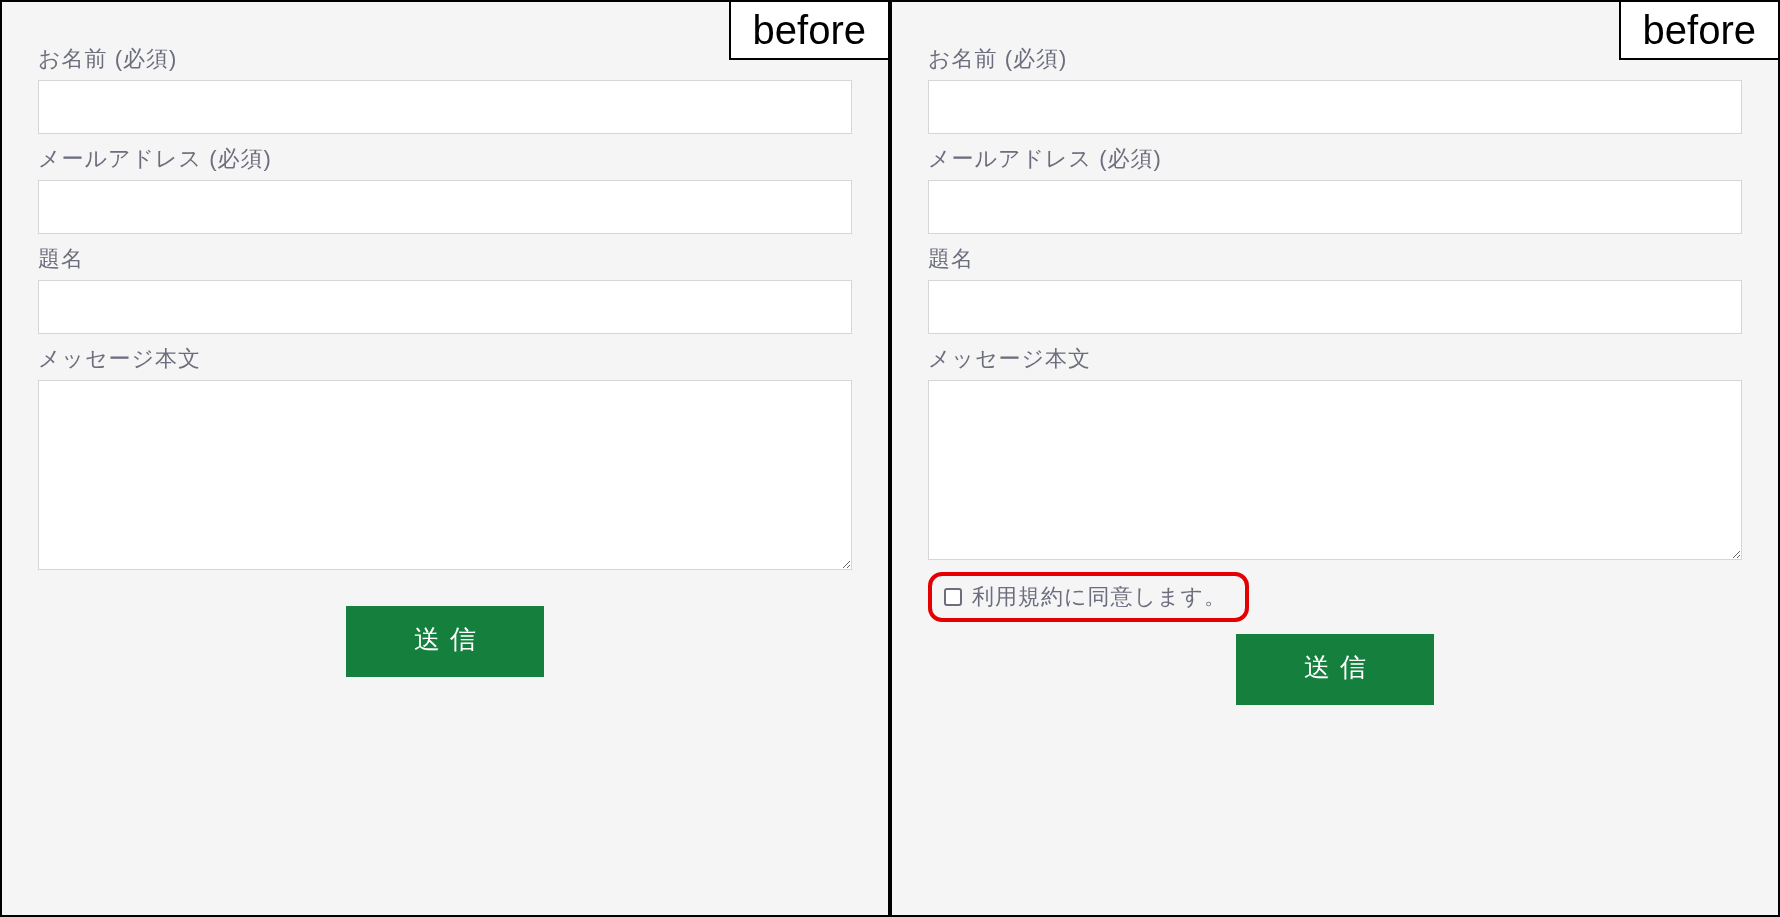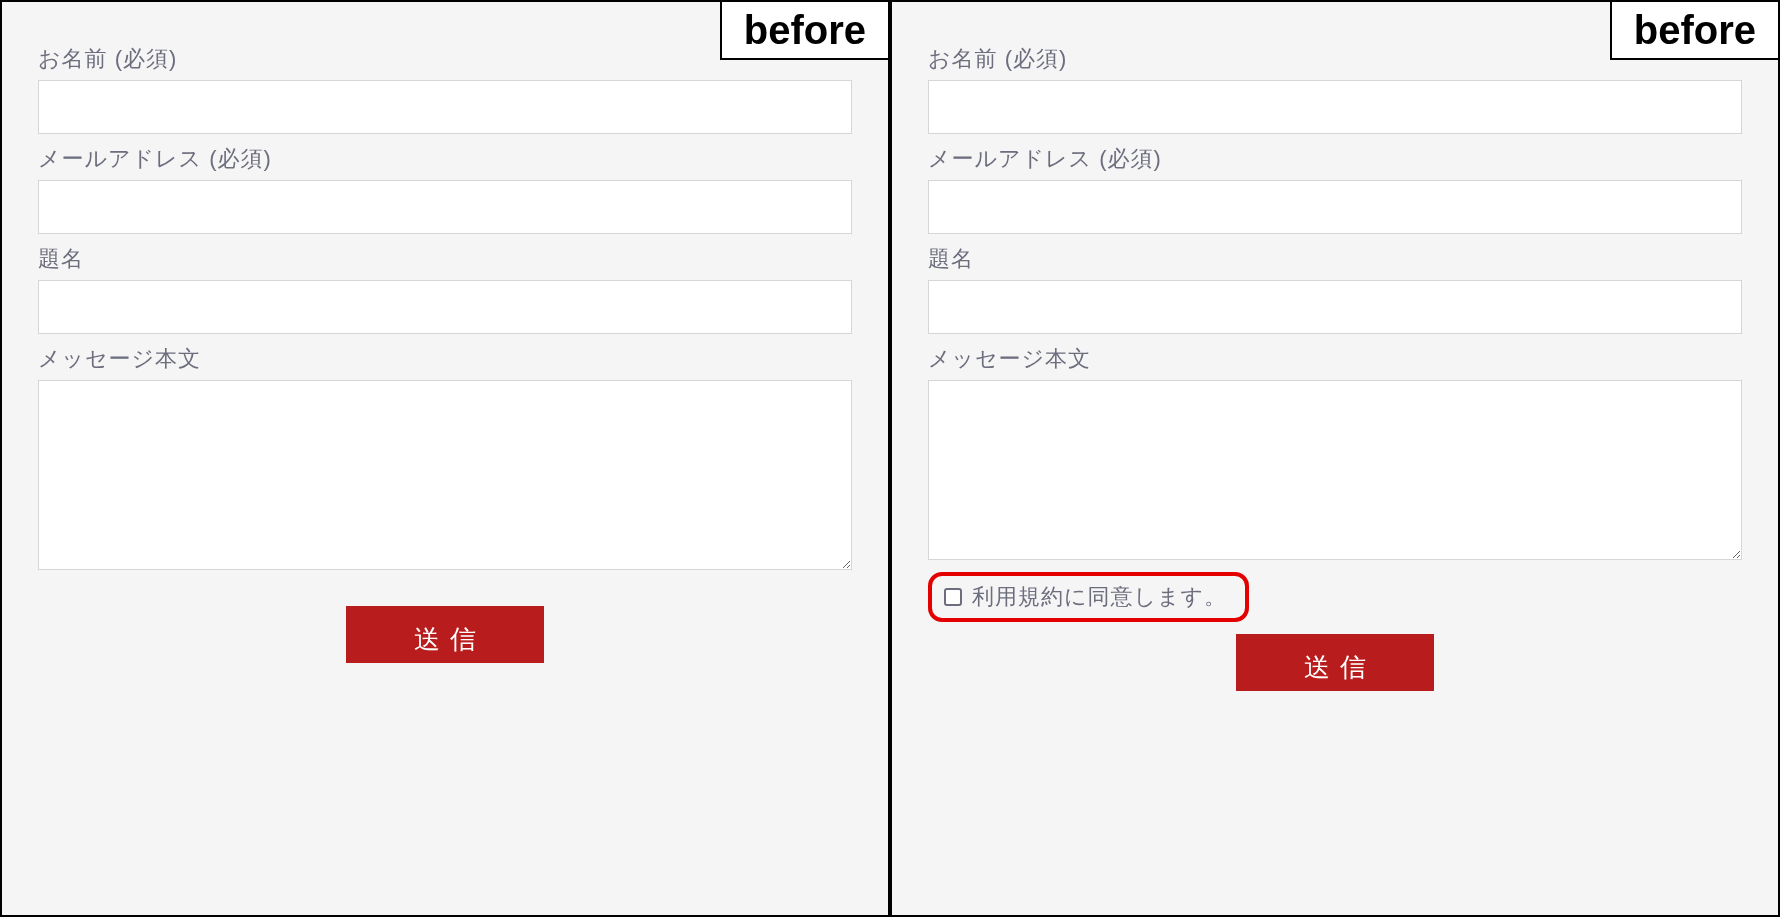--- a/index.html
+++ b/index.html
@@ -23,21 +23,21 @@
       padding: 42px 36px 50px 36px;
     }
     .panel-tag {
       position: absolute;
       top: -2px;
       right: -2px;
       background: #ffffff;
       border: 2px solid #000000;
       padding: 6px 22px;
       font-size: 40px;
-      font-weight: 700;
+      font-weight: 400;
       color: #000000;
       line-height: 1.1;
     }
     .field-group {
       margin-bottom: 10px;
     }
     .field-label {
       display: block;
       color: #6c6d7d;
       font-size: 22px;
@@ -88,26 +88,26 @@
       color: #6c6d7d;
       font-size: 22px;
       letter-spacing: 1px;
     }
     .submit-row {
       display: flex;
       justify-content: center;
       margin-top: 32px;
     }
     .submit-button {
-      background: #b91c1c;
+      background: #15803d;
       color: #ffffff;
       border: none;
       font-size: 26px;
       letter-spacing: 10px;
-      padding: 16px 58px 6px 68px;
+      padding: 16px 58px 20px 68px;
       cursor: pointer;
     }
   </style>
 </head>
 <body>
 
 <div class="panel">
   <div class="panel-tag">before</div>
 
   <div class="field-group">

